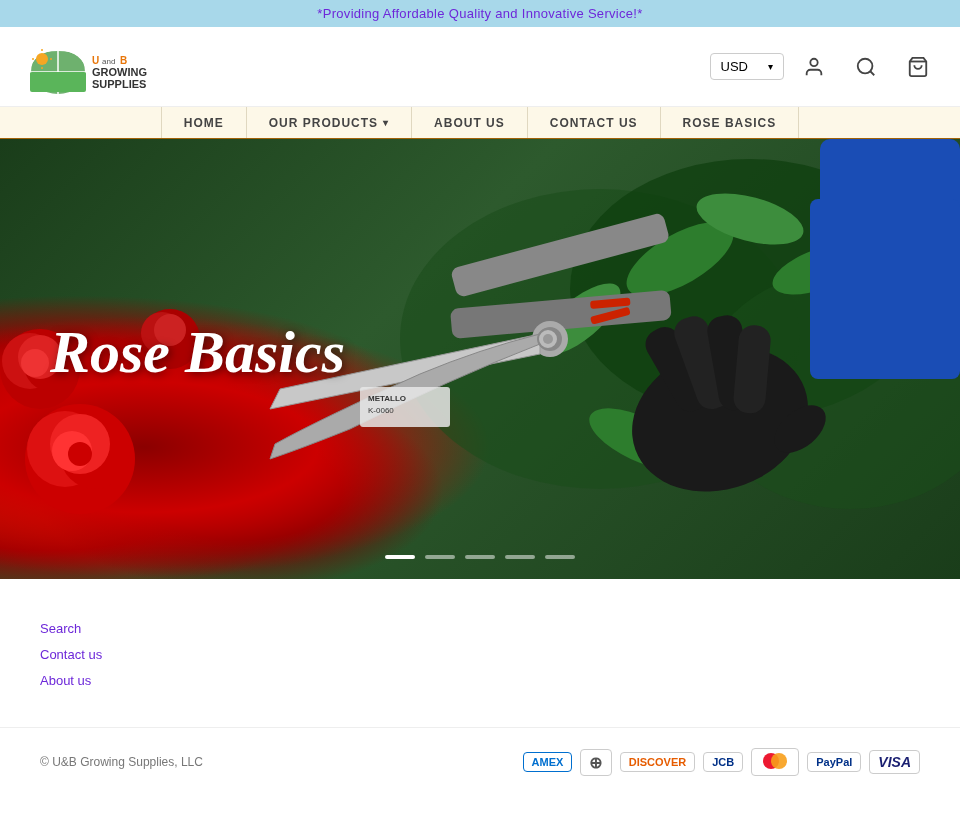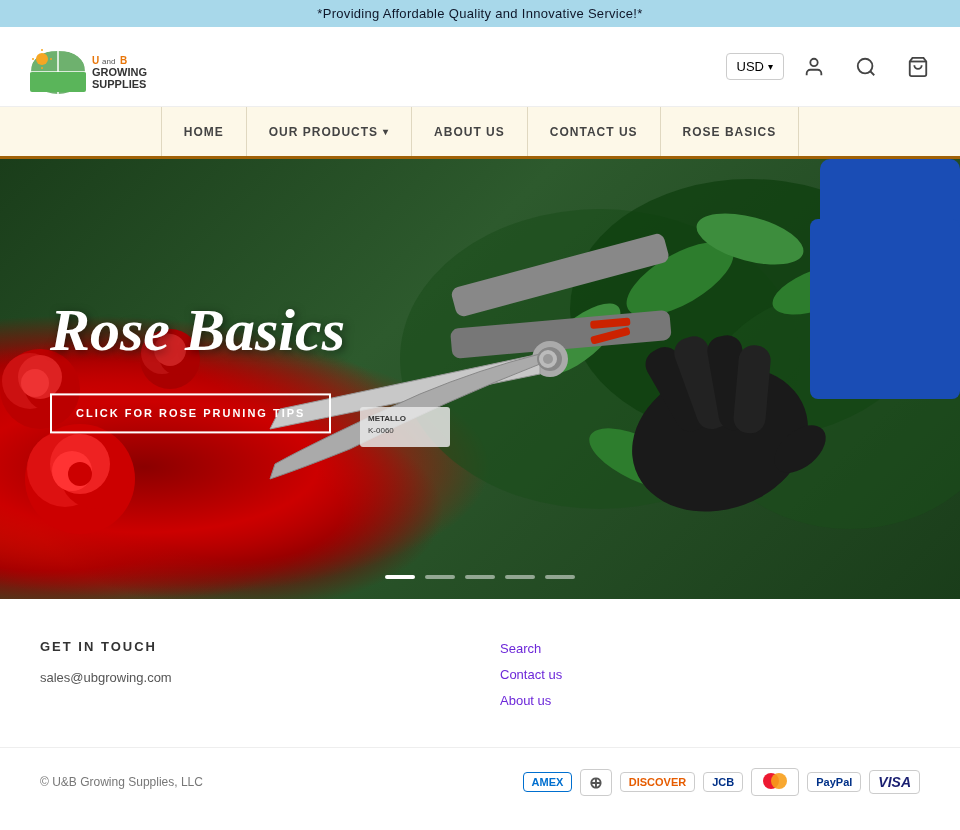--- a/index.html
+++ b/index.html
@@ -4,21 +4,21 @@
   <style>
     * { margin: 0; padding: 0; box-sizing: border-box; }
     body { font-family: Arial, sans-serif; width: 960px; overflow-x: hidden; background: #fff; }
 
     
     .top-banner {
       background: #a8d8ea;
       text-align: center;
       padding: 6px 0;
       font-size: 13px;
-      color: #0f172a;
+      color: #6d28d9;
       letter-spacing: 0.3px;
     }
 
     
     .header {
       display: flex;
       align-items: center;
       justify-content: space-between;
       padding: 10px 20px;
       border-bottom: 1px solid #eee;
@@ -36,42 +36,42 @@
     }
     .currency-select {
       display: flex;
       align-items: center;
       border: 1px solid #ccc;
       border-radius: 4px;
       padding: 5px 10px;
       font-size: 13px;
       cursor: pointer;
       background: #fff;
-      gap: 4px;
+      gap: 20px;
     }
     .icon-btn {
       width: 44px;
       height: 44px;
       display: flex;
       align-items: center;
       justify-content: center;
       cursor: pointer;
       color: #444;
       font-size: 20px;
     }
 
     
     .nav {
       background: #fdf8e8;
       display: flex;
       align-items: center;
       justify-content: center;
       gap: 0;
-      border-bottom: 3px solid #a16207;
-      height: 52px;
+      border-bottom: 1px solid #a16207;
+      height: 32px;
     }
     .nav-item {
       padding: 0 22px;
       font-size: 12px;
       font-weight: 700;
       letter-spacing: 1px;
       color: #444;
       text-transform: uppercase;
       cursor: pointer;
       display: flex;
@@ -381,37 +381,32 @@
     <rect x="360" y="248" width="90" height="40" fill="#e8e8e8" opacity="0.85" rx="3"></rect>
     <text x="368" y="262" font-family="Arial" font-size="8" fill="#333" font-weight="bold">METALLO</text>
     <text x="368" y="274" font-family="Arial" font-size="8" fill="#333">K-0060</text>
 
     <rect x="590" y="162" width="40" height="8" fill="#cc2200" rx="3" transform="rotate(-5 590 162)"></rect>
     <rect x="590" y="178" width="40" height="8" fill="#cc2200" rx="3" transform="rotate(-15 590 178)"></rect>
   </svg>
 
   <div class="hero-content">
     <h1 class="hero-title">Rose Basics</h1>
-    <button class="hero-btn">CLICK FOR ROSE PRUNING TIPS</button>
   </div>
 
   <div class="carousel-dots">
     <div class="dot active"></div>
     <div class="dot"></div>
     <div class="dot"></div>
     <div class="dot"></div>
     <div class="dot"></div>
   </div>
 </div>
 
 <div class="footer-top">
-  <div class="footer-col">
-    <div class="footer-heading">GET IN TOUCH</div>
-    <div class="footer-email">sales@ubgrowing.com</div>
-  </div>
   <div class="footer-col">
     <ul class="footer-links">
       <li>
         <a>Search</a>
       </li>
       <li>
         <a>Contact us</a>
       </li>
       <li>
         <a>About us</a>

